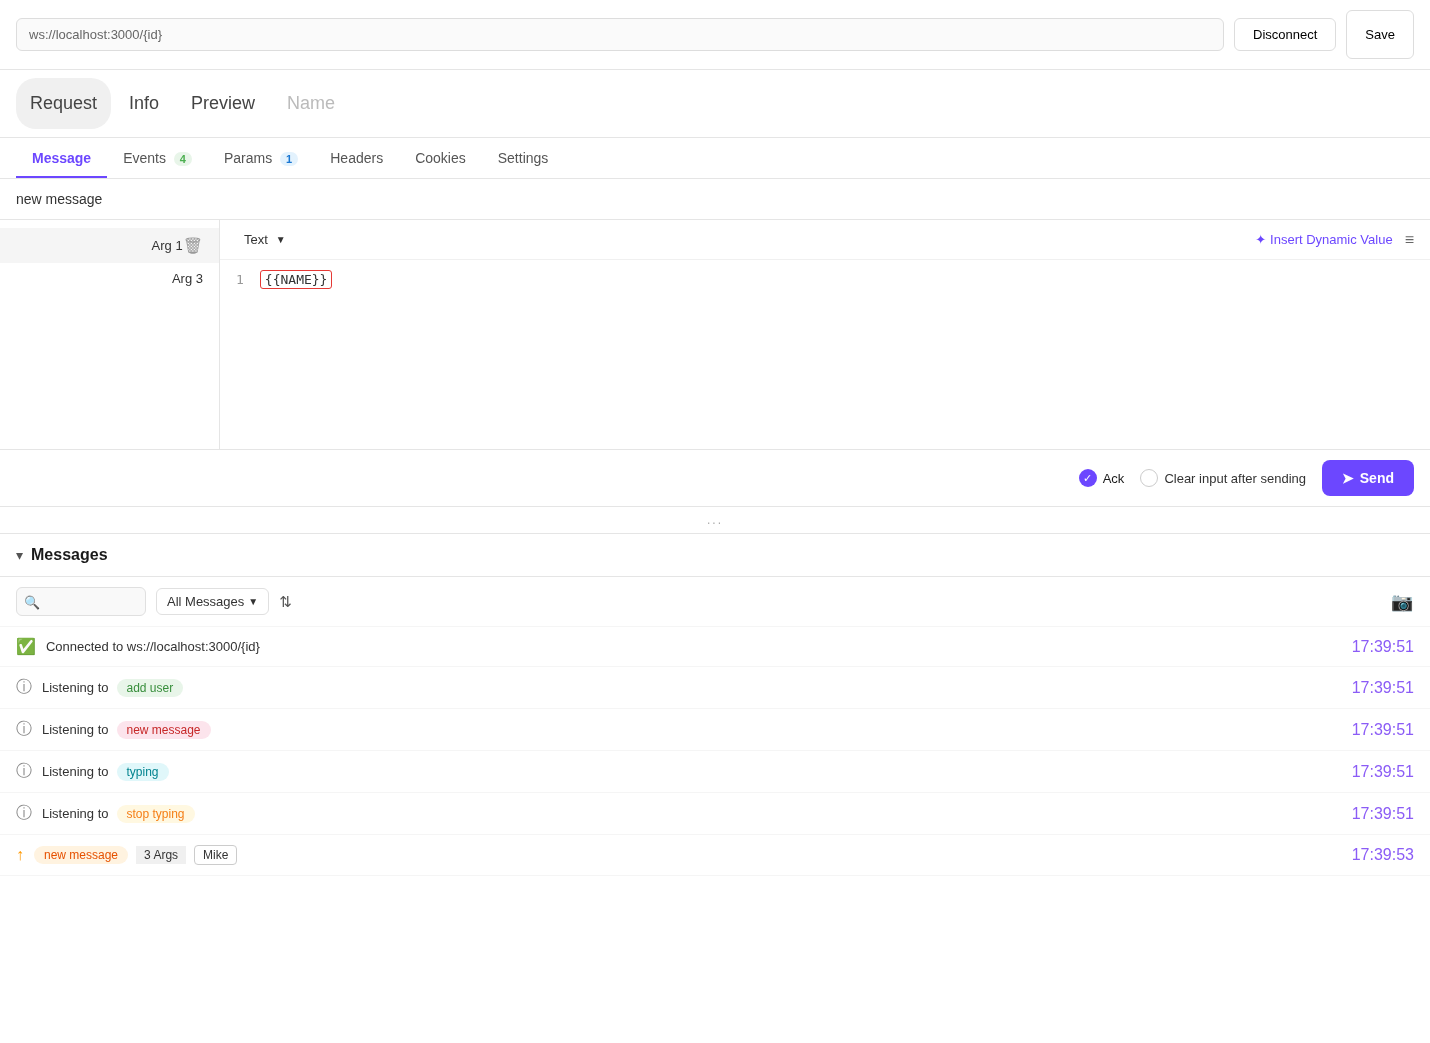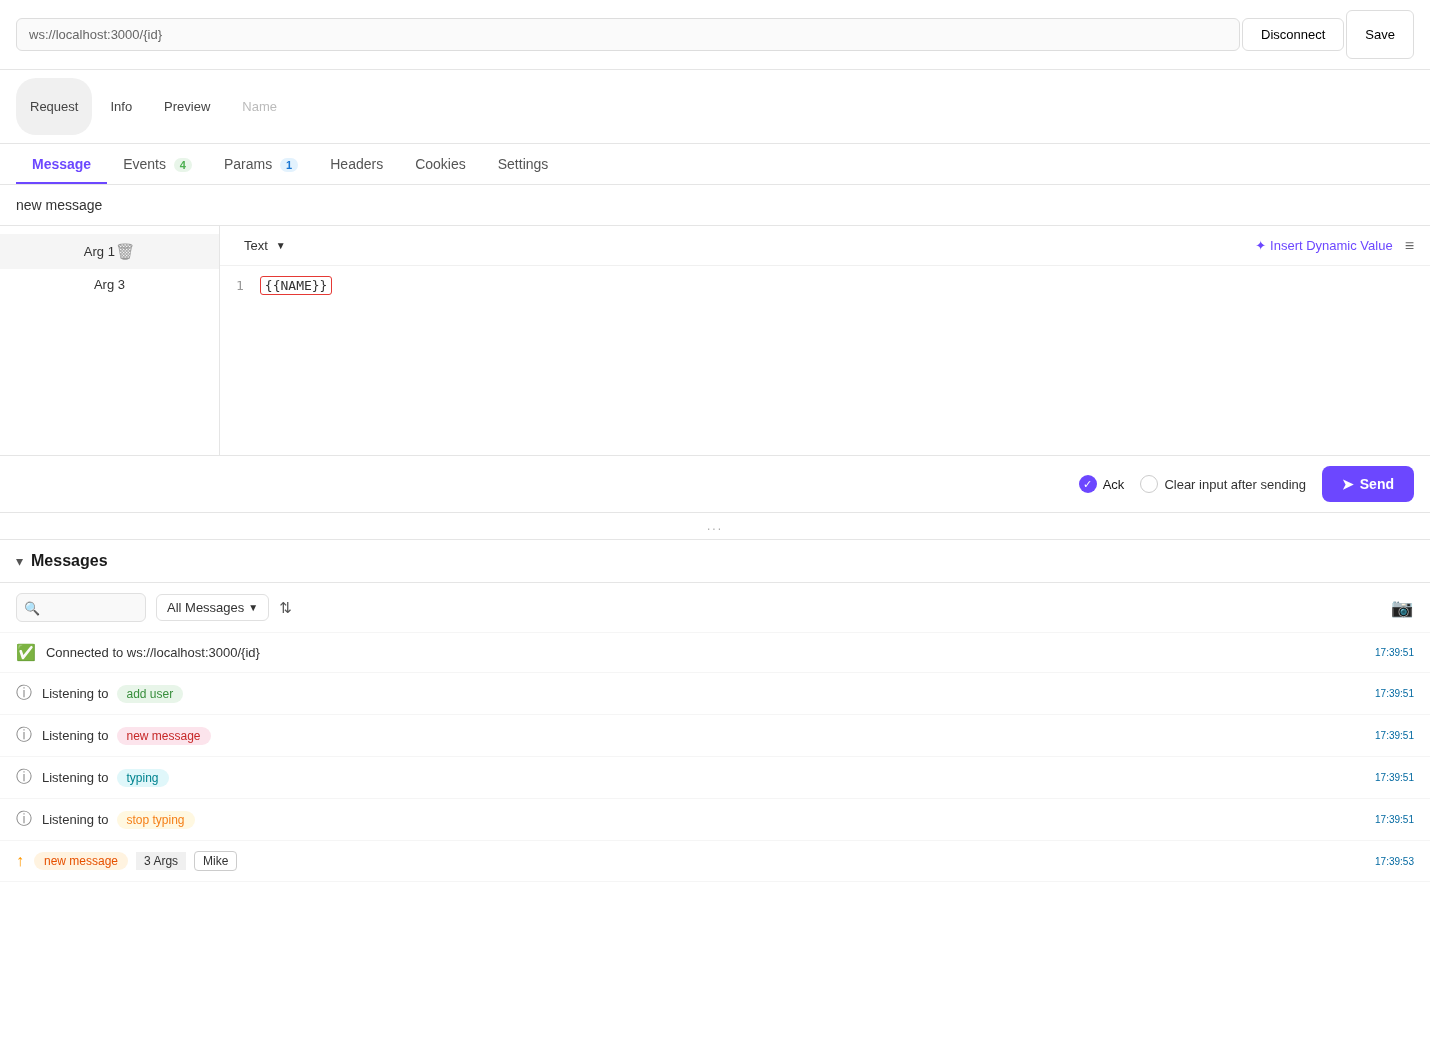--- a/index.html
+++ b/index.html
@@ -1,47 +1,47 @@
 <!DOCTYPE html>
 <html><head>
   <meta charset="utf-8">
   <style>
     * { box-sizing: border-box; margin: 0; padding: 0; }
     body { font-family: -apple-system, BlinkMacSystemFont, 'Segoe UI', sans-serif; background: #fff; color: #1a1a1a; font-size: 14px; }
 
     
-    .top-bar { display: flex; align-items: center; padding: 10px 16px; border-bottom: 1px solid #e5e5e5; gap: 2px; }
+    .top-bar { display: flex; align-items: center; padding: 10px 16px; border-bottom: 1px solid #e5e5e5; gap: 10px; }
     .url-input { flex: 1; padding: 8px 12px; border: 1px solid #ddd; border-radius: 6px; font-size: 13px; color: #666; background: #fafafa; }
     .btn-disconnect { padding: 8px 18px; border: 1px solid #ddd; border-radius: 6px; background: #fff; cursor: pointer; font-size: 13px; }
     .btn-save { padding: 16px 18px; border: 1px solid #ddd; border-radius: 6px; background: #fff; cursor: pointer; font-size: 13px; }
 
     
     .tab-row { display: flex; align-items: center; padding: 8px 16px; border-bottom: 1px solid #e5e5e5; gap: 4px; }
-    .tab-pill { padding: 21px 14px; border-radius: 20px; cursor: pointer; font-size: 13px; color: #444; }
+    .tab-pill { padding: 15px 14px; border-radius: 20px; cursor: pointer; font-size: 18px; color: #444; }
     .tab-pill.active { background: #f0f0f0; font-weight: 500; }
     .tab-pill.name { color: #bbb; }
 
     
     .main-tabs { display: flex; align-items: center; padding: 0 16px; border-bottom: 1px solid #e5e5e5; gap: 0; }
     .main-tab { padding: 12px 16px; cursor: pointer; font-size: 14px; color: #555; position: relative; }
     .main-tab.active { color: #6c47ff; font-weight: 600; }
     .main-tab.active::after { content: ''; position: absolute; bottom: 0; left: 0; right: 0; height: 2px; background: #6c47ff; }
     .badge { display: inline-flex; align-items: center; justify-content: center; background: #e8f5e9; color: #4caf50; border-radius: 10px; font-size: 11px; padding: 1px 6px; margin-left: 4px; font-weight: 600; }
     .badge-blue { background: #e3f2fd; color: #1976d2; }
 
     
     .message-name-row { padding: 12px 16px; border-bottom: 1px solid #e5e5e5; }
     .message-name-input { width: 100%; border: none; outline: none; font-size: 14px; color: #333; }
 
     
     .content-area { display: flex; height: 230px; border-bottom: 1px solid #e5e5e5; }
 
     
     .args-panel { width: 220px; border-right: 1px solid #e5e5e5; padding: 8px 0; overflow-y: auto; }
-    .arg-item { display: flex; align-items: center; justify-content: center; padding: 8px 16px; cursor: pointer; }
+    .arg-item { display: flex; align-items: center; justify-content: flex-end; padding: 8px 16px; cursor: pointer; }
     .arg-item.selected { background: #f5f5f5; }
     .arg-item-label { font-size: 13px; color: #333; }
     .delete-icon { color: #999; cursor: pointer; font-size: 16px; opacity: 0; }
     .arg-item.selected .delete-icon { opacity: 1; }
     .add-arg { display: flex; align-items: center; gap: 6px; padding: 8px 16px; color: #6c47ff; cursor: pointer; font-size: 13px; }
 
     
     .editor-panel { flex: 1; display: flex; flex-direction: column; }
     .editor-toolbar { display: flex; align-items: center; justify-content: space-between; padding: 8px 16px; border-bottom: 1px solid #f0f0f0; }
     .text-type-btn { display: flex; align-items: center; gap: 8px; font-size: 13px; color: #333; cursor: pointer; padding: 4px 8px; border-radius: 4px; }
@@ -80,21 +80,21 @@
     .clear-messages-icon { margin-left: auto; color: #aaa; cursor: pointer; font-size: 18px; }
 
     
     .message-list { padding: 0; }
     .message-row { display: flex; align-items: center; padding: 10px 16px; border-bottom: 1px solid #f5f5f5; gap: 10px; }
     .msg-icon { font-size: 16px; flex-shrink: 0; }
     .msg-icon.connected { color: #4caf50; }
     .msg-icon.info { color: #888; }
     .msg-icon.sent { color: #ff9800; }
     .msg-text { flex: 1; font-size: 13px; color: #333; display: flex; align-items: center; gap: 8px; flex-wrap: wrap; }
-    .msg-time { font-size: 10px; color: #0369a1; white-space: nowrap; }
+    .msg-time { font-size: 16px; color: #8b5cf6; white-space: nowrap; }
     .event-badge { padding: 2px 10px; border-radius: 12px; font-size: 12px; font-weight: 500; }
     .badge-green { background: #e8f5e9; color: #388e3c; }
     .badge-red { background: #fce4ec; color: #c62828; }
     .badge-teal { background: #e0f7fa; color: #00838f; }
     .badge-yellow { background: #fff8e1; color: #f57f17; }
     .badge-orange { background: #fff3e0; color: #e65100; }
     .args-badge { padding: 2px 8px; border-radius: 0; font-size: 12px; color: #333; background: #f0f0f0; }
     .name-badge { padding: 2px 8px; border-radius: 4px; font-size: 12px; border: 1px solid #ccc; color: #333; }
   </style>
 </head>

